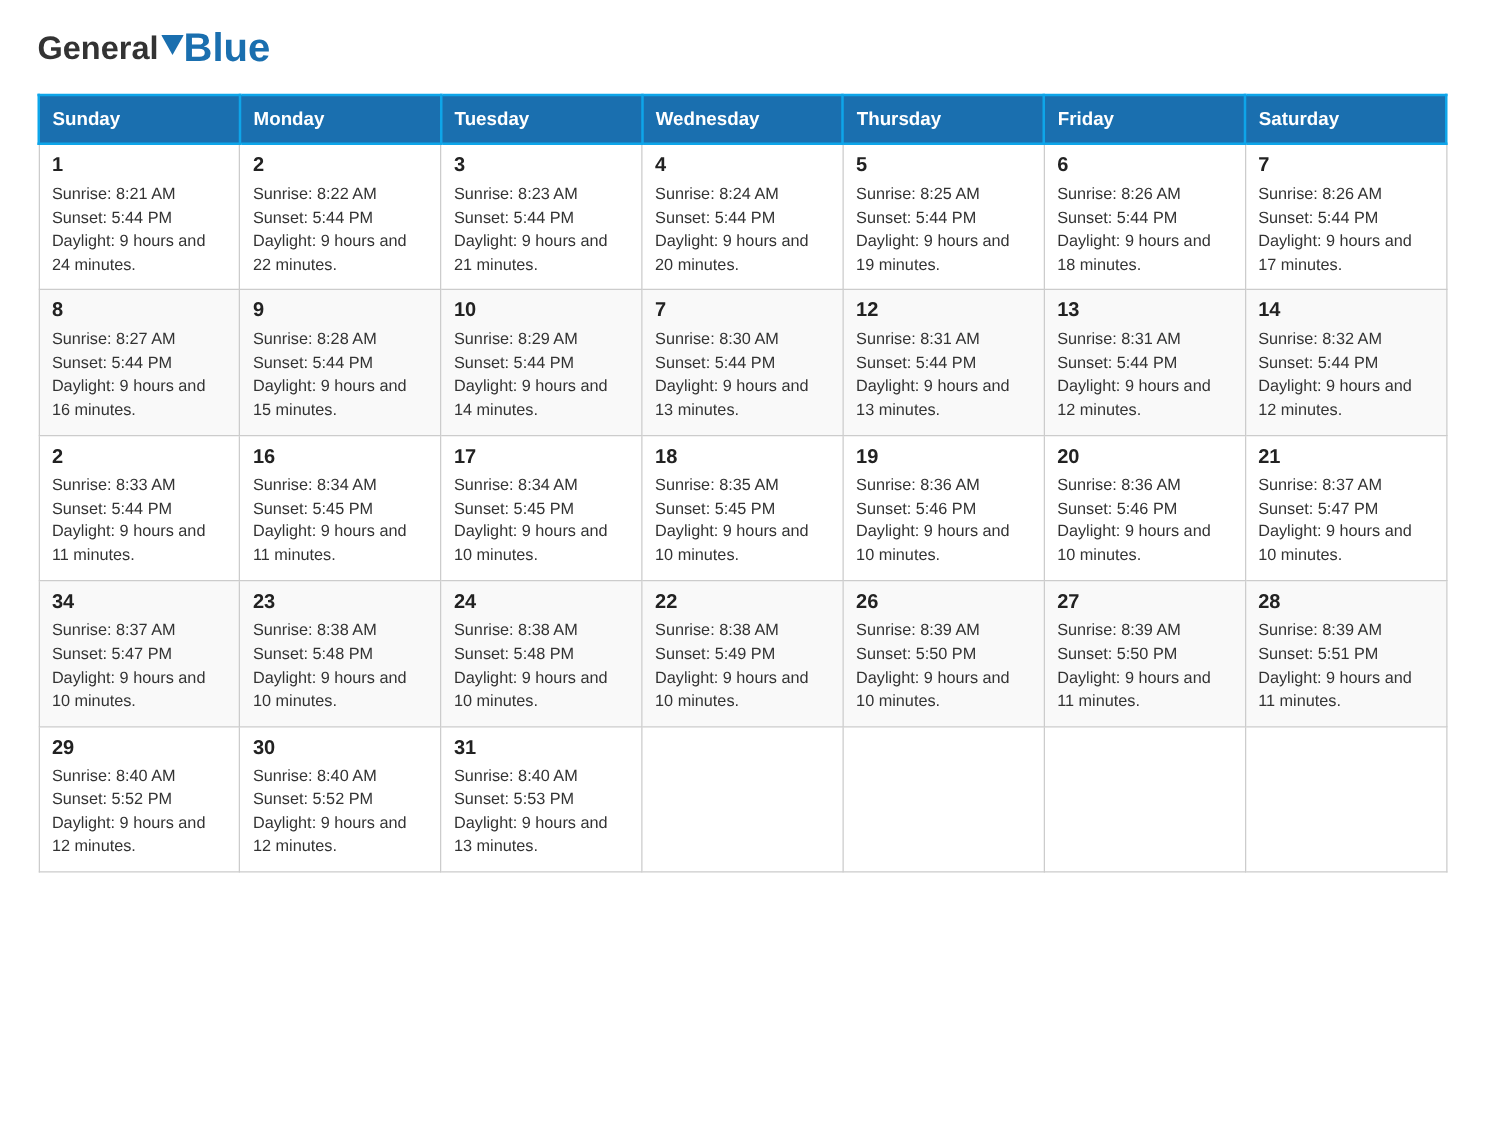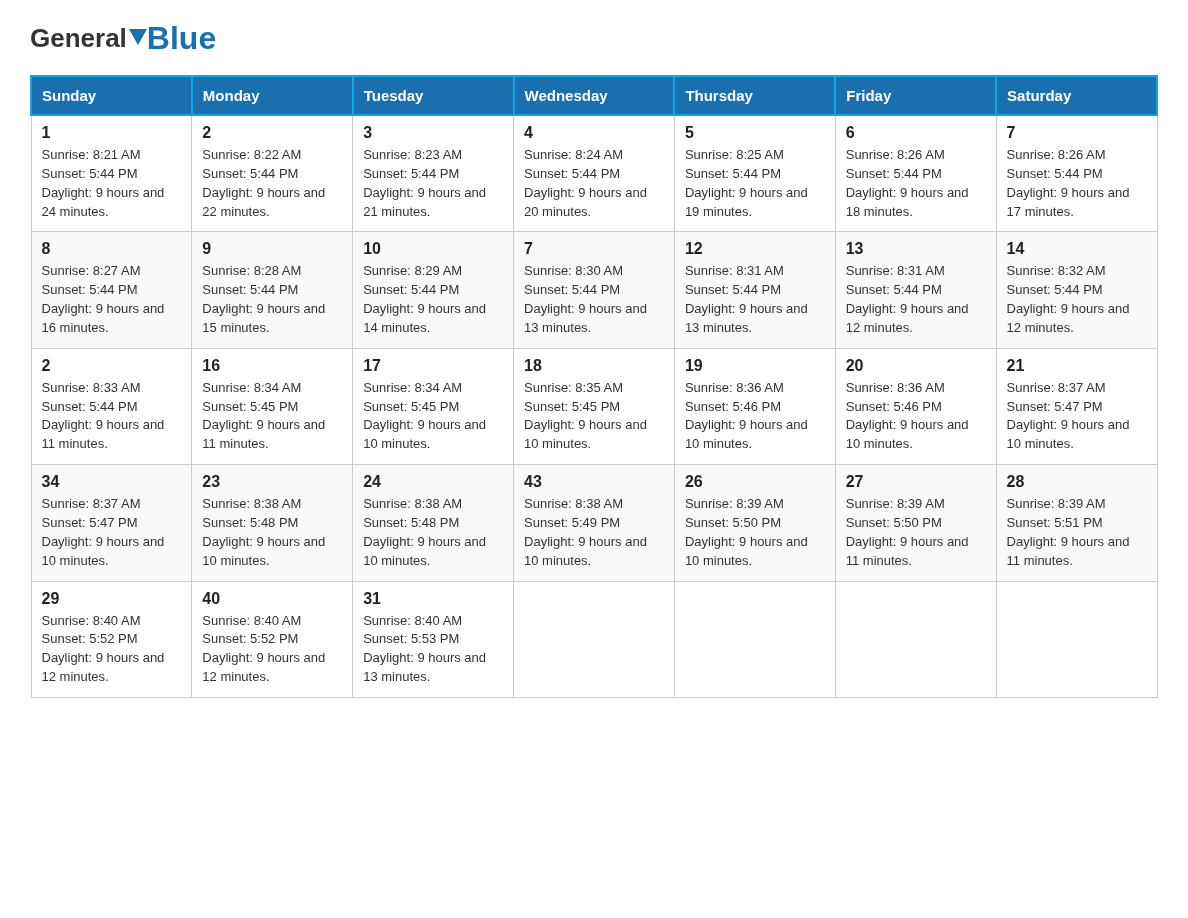--- a/index.html
+++ b/index.html
@@ -228,21 +228,21 @@
         </td>
         <td>
           <span class="day-number">23</span>
 <div class="day-info">Sunrise: 8:38 AM<br>Sunset: 5:48 PM<br>Daylight: 9 hours and 10 minutes.</div>
         </td>
         <td>
           <span class="day-number">24</span>
 <div class="day-info">Sunrise: 8:38 AM<br>Sunset: 5:48 PM<br>Daylight: 9 hours and 10 minutes.</div>
         </td>
         <td>
-          <span class="day-number">43</span>
+          <span class="day-number">22</span>
 <div class="day-info">Sunrise: 8:38 AM<br>Sunset: 5:49 PM<br>Daylight: 9 hours and 10 minutes.</div>
         </td>
         <td>
           <span class="day-number">26</span>
 <div class="day-info">Sunrise: 8:39 AM<br>Sunset: 5:50 PM<br>Daylight: 9 hours and 10 minutes.</div>
         </td>
         <td>
           <span class="day-number">27</span>
 <div class="day-info">Sunrise: 8:39 AM<br>Sunset: 5:50 PM<br>Daylight: 9 hours and 11 minutes.</div>
         </td>
@@ -250,21 +250,21 @@
           <span class="day-number">28</span>
 <div class="day-info">Sunrise: 8:39 AM<br>Sunset: 5:51 PM<br>Daylight: 9 hours and 11 minutes.</div>
         </td>
       </tr>
       <tr>
         <td>
           <span class="day-number">29</span>
 <div class="day-info">Sunrise: 8:40 AM<br>Sunset: 5:52 PM<br>Daylight: 9 hours and 12 minutes.</div>
         </td>
         <td>
-          <span class="day-number">40</span>
+          <span class="day-number">30</span>
 <div class="day-info">Sunrise: 8:40 AM<br>Sunset: 5:52 PM<br>Daylight: 9 hours and 12 minutes.</div>
         </td>
         <td>
           <span class="day-number">31</span>
 <div class="day-info">Sunrise: 8:40 AM<br>Sunset: 5:53 PM<br>Daylight: 9 hours and 13 minutes.</div>
         </td>
         <td></td>
         <td></td>
         <td></td>
         <td></td>

